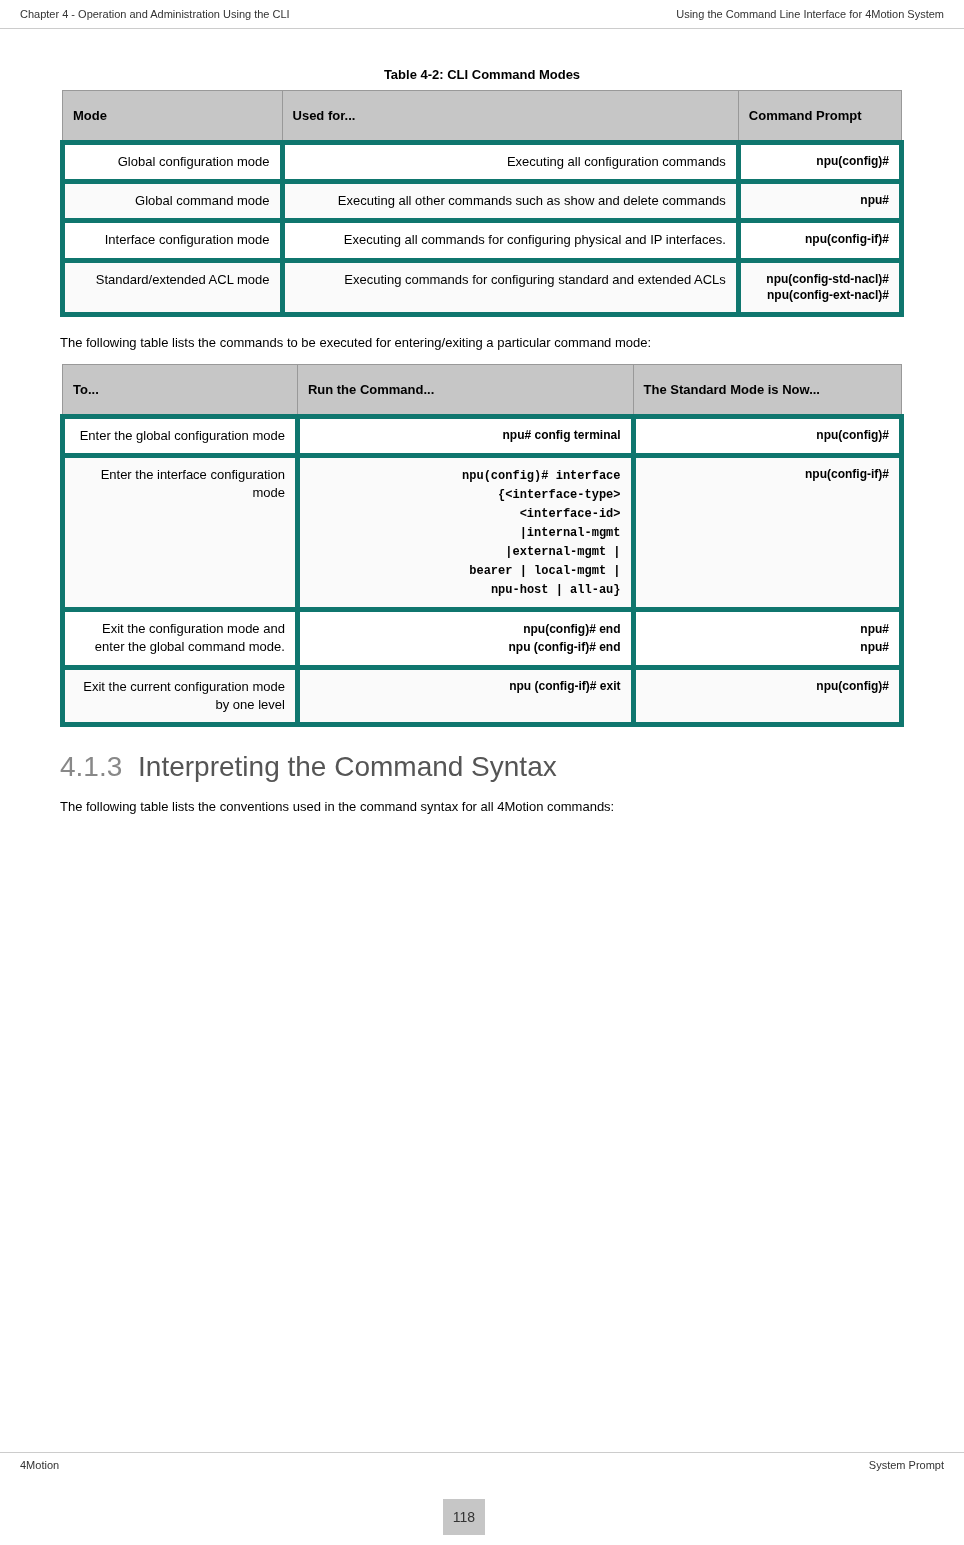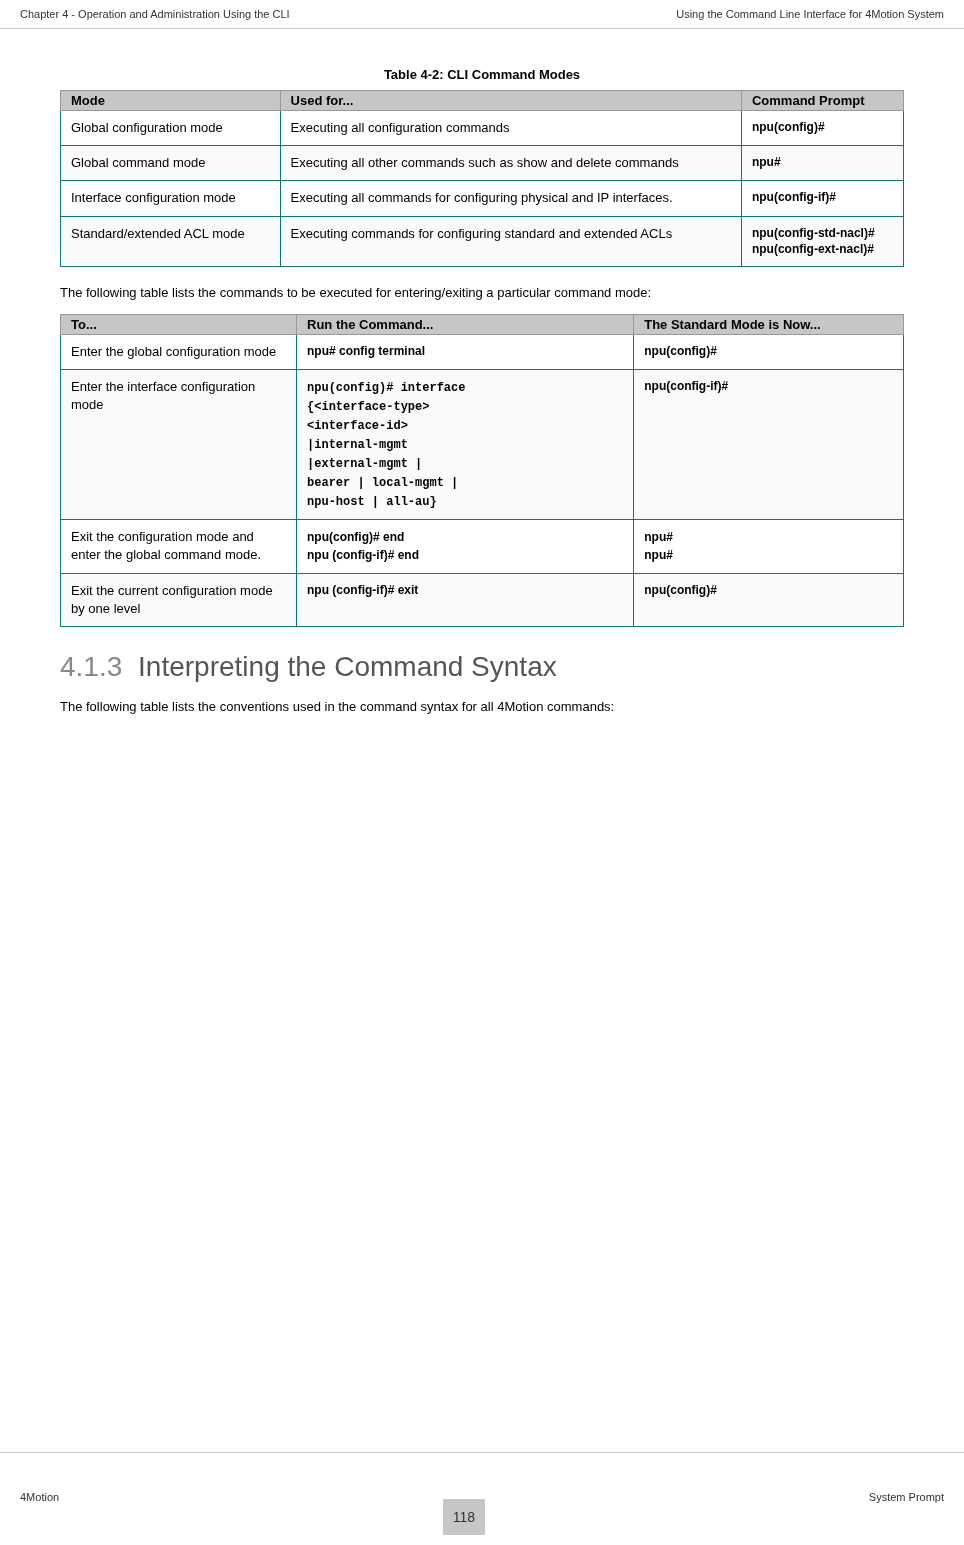--- a/index.html
+++ b/index.html
@@ -31,31 +31,32 @@
       margin: 18px 0 8px 0;
     }
     table {
       width: 100%;
       border-collapse: collapse;
       margin-bottom: 16px;
     }
     table th {
       background-color: #c6c6c6;
       font-weight: bold;
-      padding: 2px 10px;
+      padding: 17px 10px;
       border: 1px solid #999;
       text-align: left;
       font-size: 13px;
     }
     table td {
       padding: 8px 10px;
-      border: 1px solid #0f766e;
+      border: 5px solid #0f766e;
       vertical-align: top;
       font-size: 13px;
       line-height: 1.4;
+      text-align: right;
     }
     table tr:nth-child(even) td {
       background-color: #fafafa;
     }
     .mono {
       font-family: Liberation Sans, sans-serif;
       font-weight: bold;
       font-size: 12px;
     }
     .para {
@@ -81,21 +82,20 @@
       bottom: 10px;
       left: 0;
       right: 0;
       display: flex;
       justify-content: space-between;
       padding: 0 20px;
       font-size: 11px;
       color: #333;
       border-top: 1px solid #ccc;
       padding-top: 6px;
-      align-items: center;
     }
     .footer-page {
       background: #c6c6c6;
       padding: 10px 10px;
       font-size: 14px;
       margin-top: 40px;
     }
     td .mono-block {
       font-family: 'Courier New', Courier, monospace;
       font-weight: bold;

